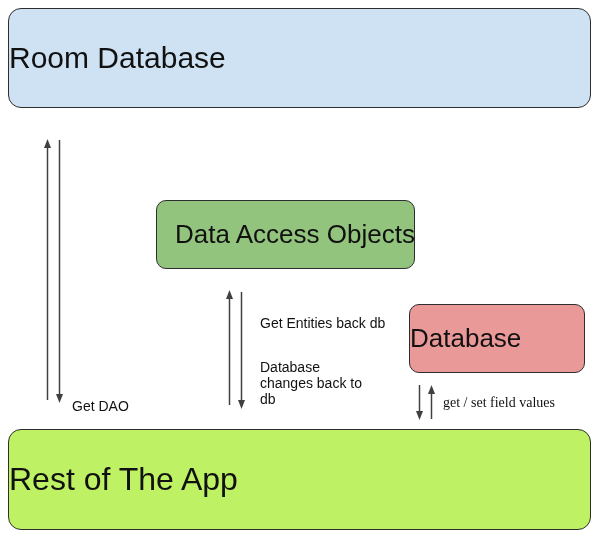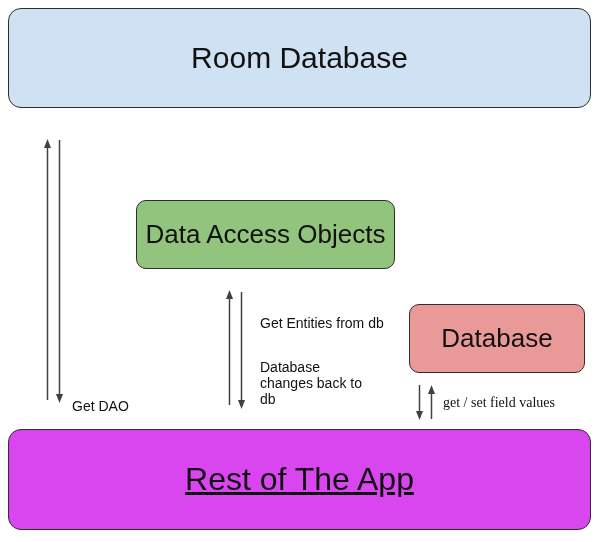--- a/index.html
+++ b/index.html
@@ -9,28 +9,28 @@
     height: 542px;
     background: #ffffff;
     font-family: "Liberation Sans", sans-serif;
     overflow: hidden;
   }
   .box {
     position: absolute;
     border: 1.5px solid var(--border-c, #2e2e2e);
     display: flex;
     align-items: center;
-    justify-content: center;
+    justify-content: flex-start;
     color: var(--text-c, #111111);
     box-sizing: border-box;
     text-align: center;
     white-space: nowrap;
   }
   .box-room     { left: 8px;   top: 8px;   width: 583px; height: 100px; border-radius: 13px; font-size: 30px; }
-  .box-dao      { left: 136px; top: 200px; width: 259px; height: 69px;  border-radius: 10px; font-size: 26px; }
+  .box-dao      { left: 156px; top: 200px; width: 259px; height: 69px;  border-radius: 10px; font-size: 26px; padding-left: 18px; }
   .box-entities { left: 409px; top: 304px; width: 176px; height: 69px;  border-radius: 10px; font-size: 26px; }
   .box-rest     { left: 8px;   top: 429px; width: 583px; height: 101px; border-radius: 13px; font-size: 32px; }
   .lbl {
     position: absolute;
     font-size: 14px;
     line-height: 16px;
     color: var(--text-c, #111111);
   }
   .lbl-getdao   { left: 72px;  top: 398px; }
   .lbl-getent   { left: 260px; top: 315px; }
@@ -55,21 +55,21 @@
   </div>
 
   <div class="box box-dao" style="background-color: rgb(147, 196, 125);">
     <span>Data Access Objects</span>
   </div>
 
   <div class="box box-entities" style="background-color: rgb(234, 153, 153);">
     <span>Database</span>
   </div>
 
-  <div class="box box-rest" style="background-color: #d946ef; text-decoration: underline;">
+  <div class="box box-rest" style="background-color: #bef264;">
     <span>Rest of The App</span>
   </div>
 
   <svg class="arrows" viewBox="0 0 600 542" xmlns="http://www.w3.org/2000/svg">
 
     <g>
       <line x1="47.5" y1="148" x2="47.5" y2="400"></line>
       <polygon points="47.5,139 44,148 51,148"></polygon>
     </g>
     <g>
@@ -91,19 +91,19 @@
       <polygon points="419.5,420 416,411 423,411"></polygon>
     </g>
     <g>
       <line x1="431.5" y1="394" x2="431.5" y2="419"></line>
       <polygon points="431.5,385 428,394 435,394"></polygon>
     </g>
   </svg>
 
   <div class="lbl lbl-getdao">Get DAO</div>
 
-  <div class="lbl lbl-getent">Get Entities from db</div>
+  <div class="lbl lbl-getent">Get Entities back db</div>
 
   <div class="lbl lbl-persist">Database changes back to db</div>
 
   <div class="lbl lbl-getset">get / set field values</div>
 
 </div>
 
 </body></html>

